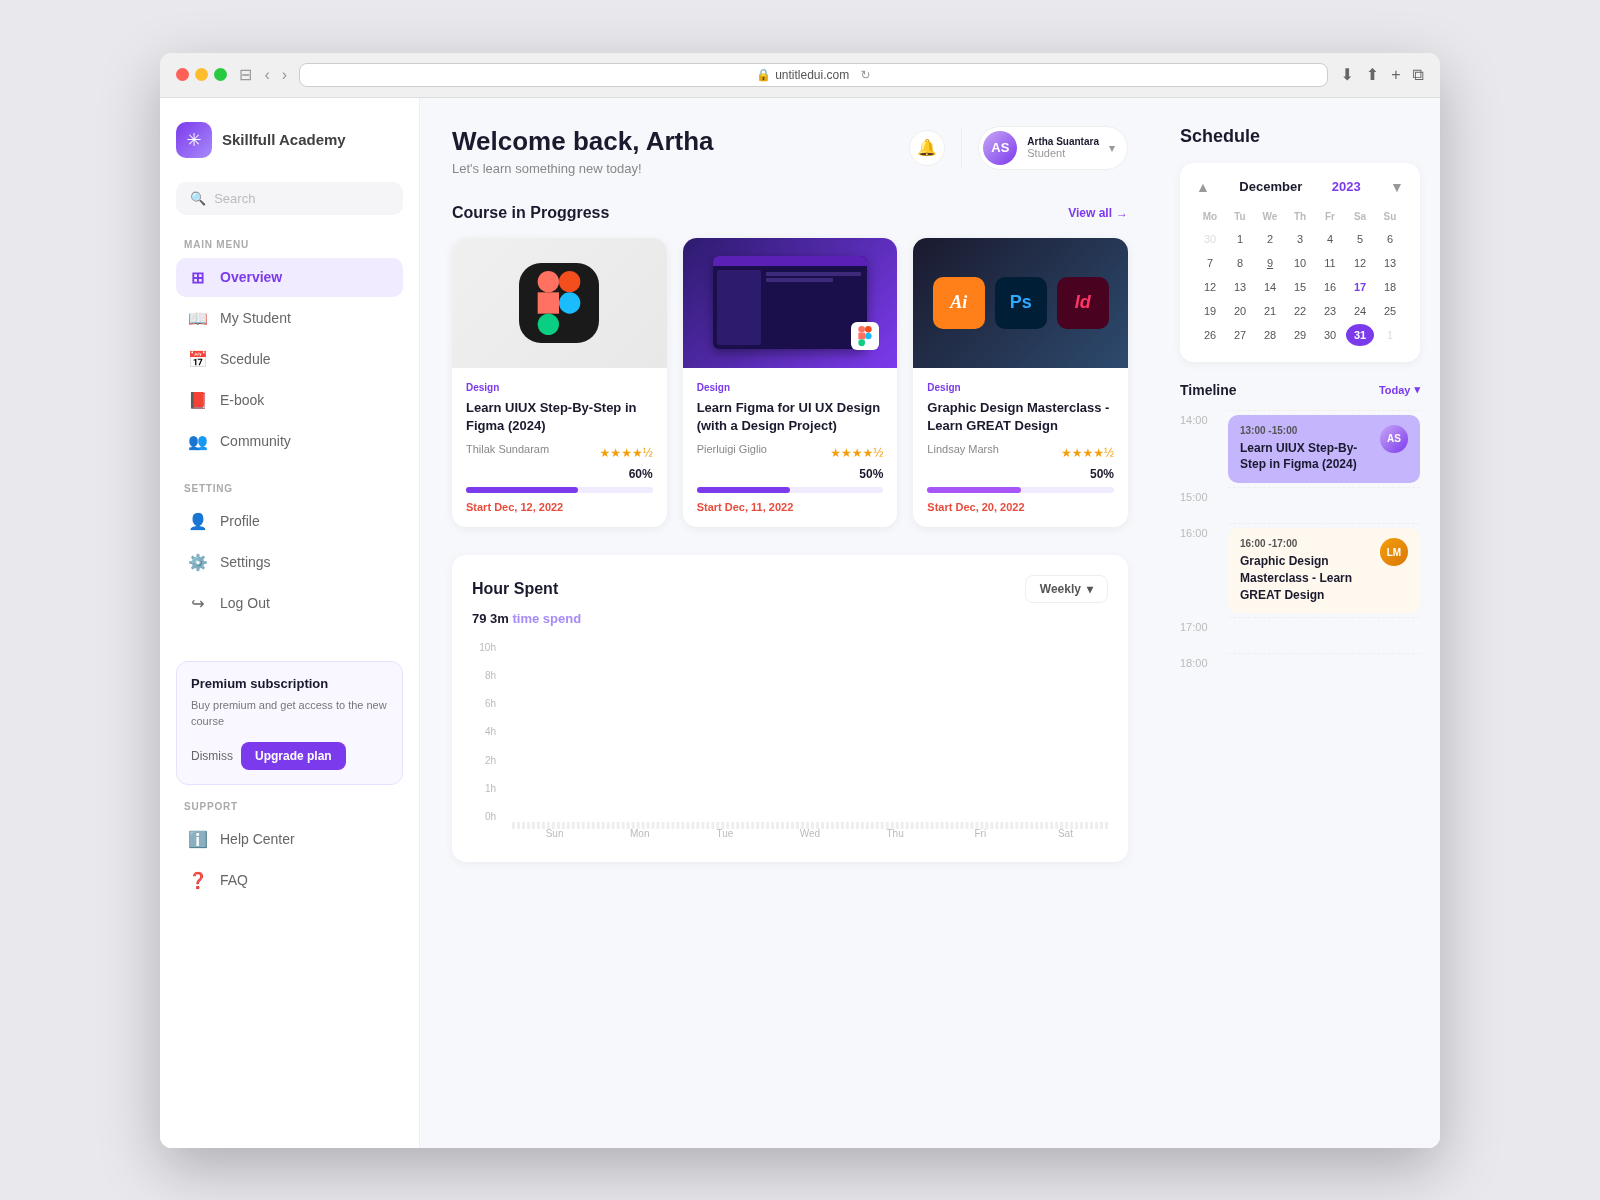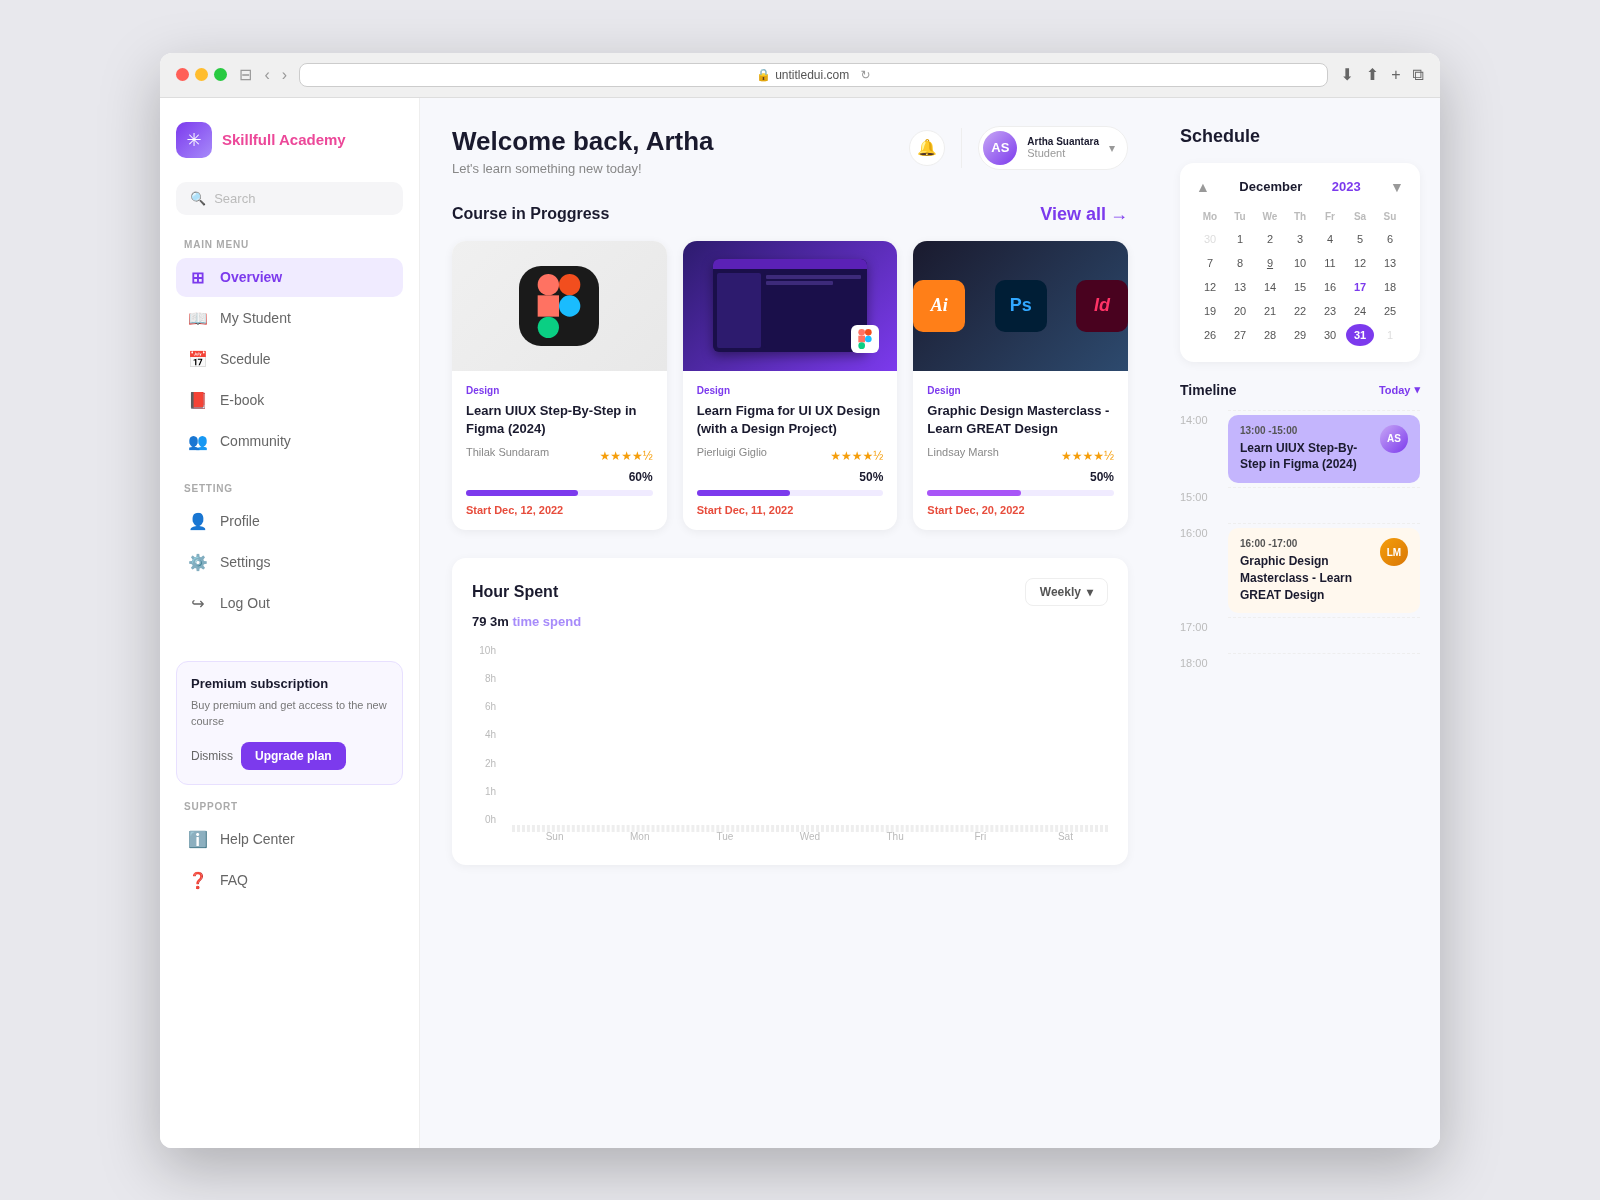--- a/index.html
+++ b/index.html
@@ -69,21 +69,21 @@
       width: 36px;
       height: 36px;
       background: linear-gradient(135deg, #7c3aed, #a78bfa);
       border-radius: 10px;
       display: flex;
       align-items: center;
       justify-content: center;
       color: white;
       font-size: 18px;
     }
-    .logo-text { font-size: 15px; font-weight: 700; color: #ec4899; }
+    .logo-text { font-size: 15px; font-weight: 700; color: #404040; }
     .search-box {
       display: flex;
       align-items: center;
       gap: 8px;
       background: #f5f5f7;
       border-radius: 10px;
       padding: 9px 14px;
       margin-bottom: 24px;
       cursor: text;
     }
@@ -199,21 +199,21 @@
     .user-role { font-size: 11px; color: #999; }
     .divider-v { width: 1px; height: 40px; background: #eee; }
 
     
     .section-header {
       display: flex; justify-content: space-between; align-items: center;
       margin-bottom: 16px;
     }
     .section-title { font-size: 16px; font-weight: 700; color: #1a1a2e; }
     .view-all {
-      font-size: 18px; color: #7c3aed; cursor: pointer; font-weight: 600;
+      font-size: 12px; color: #7c3aed; cursor: pointer; font-weight: 600;
       display: flex; align-items: center; gap: 4px;
     }
     .course-grid {
       display: grid;
       grid-template-columns: repeat(3, 1fr);
       gap: 16px;
       margin-bottom: 28px;
     }
     .course-card {
       background: #fff;
@@ -583,21 +583,21 @@
             </div>
             <div class="course-date">
               <span>Start</span>
               <span style="color:#e74c3c; font-weight:600;">Dec, 11, 2022</span>
             </div>
           </div>
         </div>
 
         <div class="course-card">
           <div class="course-thumb thumb-adobe">
-            <div style="display:flex;gap:10px;align-items:center;justify-content:space-between;width:100%;height:100%;">
+            <div style="display:flex;gap:10px;align-items:center;justify-content:center;width:100%;height:100%;">
               <div class="adobe-icon ai-icon" style="font-family:serif;font-style:italic;">Ai</div>
               <div class="adobe-icon ps-icon">Ps</div>
               <div class="adobe-icon id-icon" style="font-style:italic;">Id</div>
             </div>
           </div>
           <div class="course-body">
             <div class="course-tag">Design</div>
             <div class="course-name">Graphic Design Masterclass - Learn GREAT Design</div>
             <div style="display:flex;justify-content:space-between;align-items:center;margin-bottom:4px;">
               <span class="course-author">Lindsay Marsh</span>

